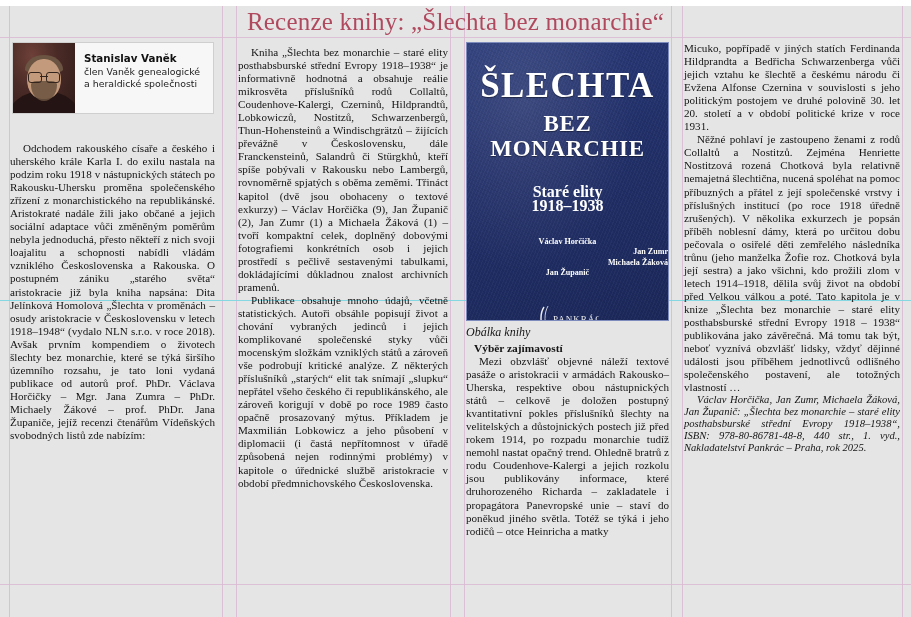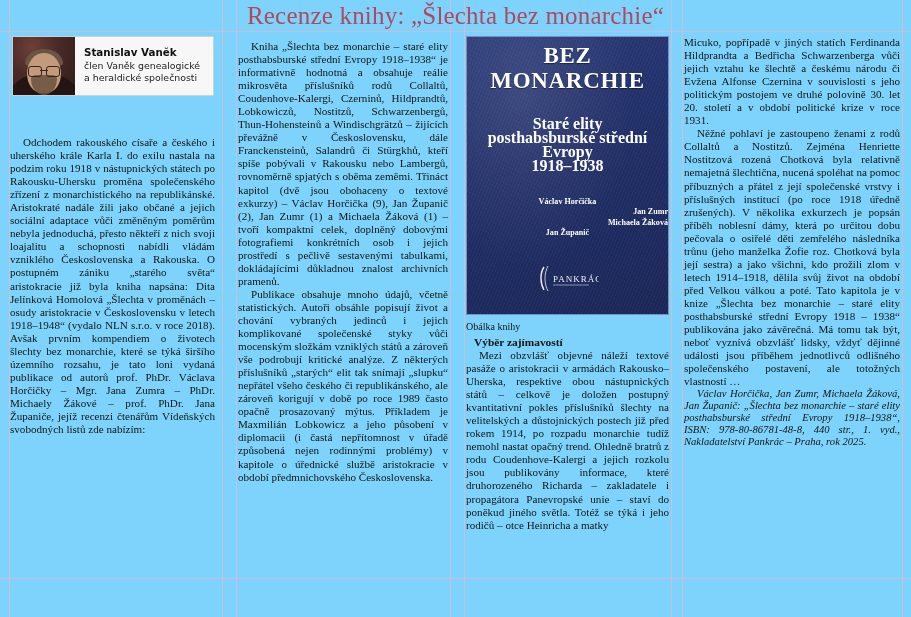--- a/index.html
+++ b/index.html
@@ -13,21 +13,22 @@
     overflow: hidden;
     font-family: "Liberation Serif", "DejaVu Serif", serif;
     color: #1a1a1a;
     position: relative;
   }
 
   
   .page {
     position: absolute;
     inset: 0;
-    background: #7dd3fc;
+    background: #e5e5e5;
+    margin-top: 6px;
   }
   .guide-v {
     position: absolute;
     top: 0;
     bottom: 0;
     width: 1px;
     background: #d9b8d2;
     opacity: .85;
     pointer-events: none;
   }
@@ -97,21 +98,21 @@
   #col2 { left: 238px; width: 210px; top: 40px; }
   #col3 { left: 466px; width: 203px; top: 335px; }
   #col4 { left: 684px; width: 216px; top: 36px; }
 
   
   .byline {
     position: absolute;
     left: 12px;
     top: 36px;
     width: 202px;
-    height: 60px;
+    height: 72px;
     background: #f7f7f7;
     border: 1px solid #cfcfcf;
     display: flex;
     align-items: stretch;
     box-sizing: border-box;
   }
   .byline-photo {
     width: 62px;
     flex: 0 0 62px;
     position: relative;
@@ -260,22 +261,23 @@
     position: relative;
     margin-top: 22px;
     height: 34px;
     display: flex;
     align-items: center;
     justify-content: center;
   }
   .cover-logo svg { display: block; opacity: .92; }
   .cover-caption {
     margin-top: 5px;
-    font-size: 10px;
+    font-size: 12px;
     line-height: 13px;
+    font-style: italic;
     color: #151515;
     text-align: left;
   }
 
   
   .citation {
     font-style: italic;
     font-size: 10.6px;
     line-height: 12px;
     text-align: justify;
@@ -329,23 +331,23 @@
   </div>
 
   <div class="col" id="col2">
     <p>Kniha „Šlechta bez monarchie – staré elity posthabsburské střední Evropy 1918–1938“ je informativně hodnotná a obsahuje reálie mikrosvěta příslušníků rodů Collaltů, Coudenhove-Kalergi, Czerninů, Hildprandtů, Lobkowiczů, Nostitzů, Schwarzenbergů, Thun-Hohensteinů a Windischgrätzů – žijících převážně v Československu, dále Franckensteinů, Salandrů či Stürgkhů, kteří spíše pobývali v Rakousku nebo Lambergů, rovnoměrně spjatých s oběma zeměmi. Třináct kapitol (dvě jsou obohaceny o textové exkurzy) – Václav Horčička (9), Jan Županič (2), Jan Zumr (1) a Michaela Žáková (1) – tvoří kompaktní celek, doplněný dobovými fotografiemi konkrétních osob i jejich prostředí s pečlivě sestavenými tabulkami, dokládajícími důkladnou znalost archivních pramenů.</p>
     <p>Publikace obsahuje mnoho údajů, včetně statistických. Autoři obsáhle popisují život a chování vybraných jedinců i jejich komplikované společenské styky vůči mocenským složkám vzniklých států a zároveň vše podrobují kritické analýze. Z některých příslušníků „starých“ elit tak snímají „slupku“ nepřátel všeho českého či republikánského, ale zároveň korigují v době po roce 1989 často opačně prosazovaný mýtus. Příkladem je Maxmilián Lobkowicz a jeho působení v diplomacii (i častá nepřítomnost v úřadě způsobená nejen rodinnými problémy) v kapitole o úřednické službě aristokracie v období předmnichovského Československa.</p>
   </div>
 
   <figure class="cover-figure" style="margin:0;">
     <div class="cover">
       <div class="grain"></div>
+      <div class="cover-title">ŠLECHTA</div>
       <div class="cover-title2">BEZ MONARCHIE</div>
       <div class="cover-sub">Staré elity</div>
-      <div class="cover-sub" style="margin-top:0;">posthabsburské střední Evropy</div>
       <div class="cover-sub" style="margin-top:0;">1918–1938</div>
       <div class="cover-authors">Václav Horčička</div>
       <div class="cover-authors" style="margin-top:0;text-align:right;">Jan Zumr</div>
       <div class="cover-authors" style="margin-top:0;text-align:right;">Michaela Žáková</div>
       <div class="cover-authors" style="margin-top:0;">Jan Županič</div>
       <div class="cover-logo">
         <svg width="62" height="30" viewBox="0 0 62 30" fill="none" xmlns="http://www.w3.org/2000/svg">
           <path d="M7 4 C3 10, 3 20, 7 27" stroke="#ffffff" stroke-width="1.4" fill="none"></path>
           <path d="M11 3 C7 10, 7 21, 11 28" stroke="#ffffff" stroke-width="1" fill="none" opacity=".8"></path>
           <text x="16" y="19" font-family="Liberation Serif, serif" font-size="9" fill="#ffffff" letter-spacing="1">PANKRÁC</text>

